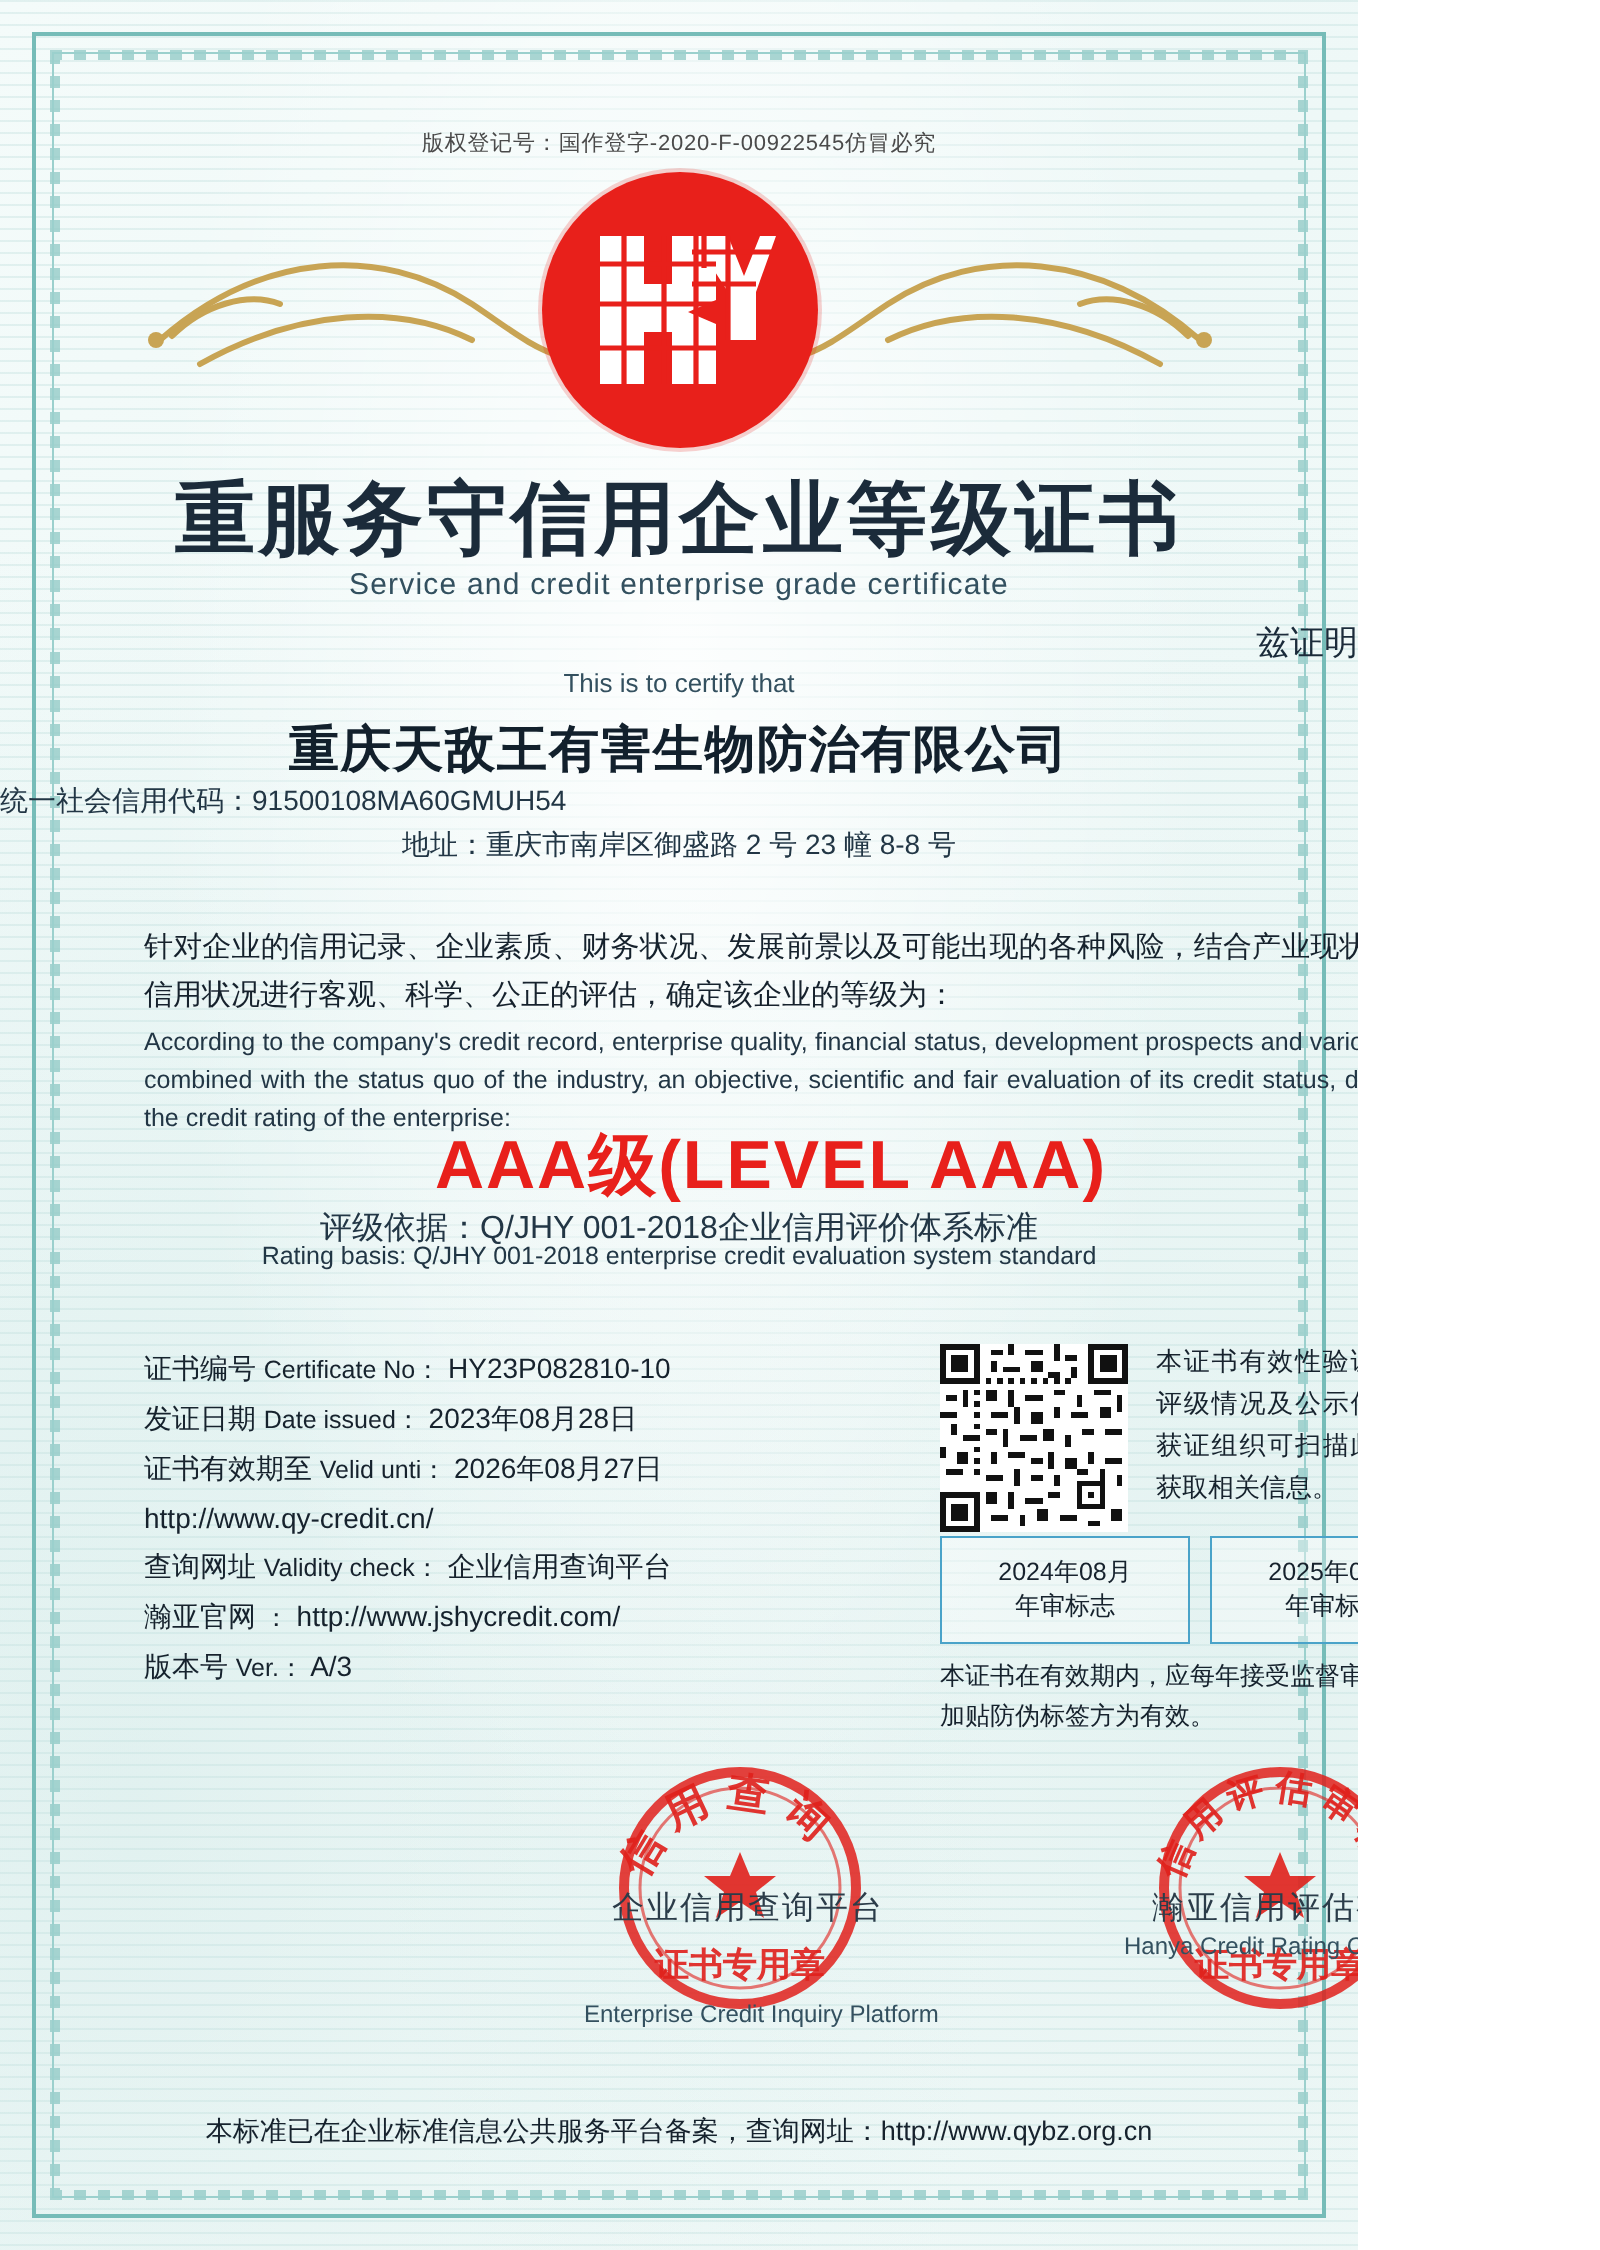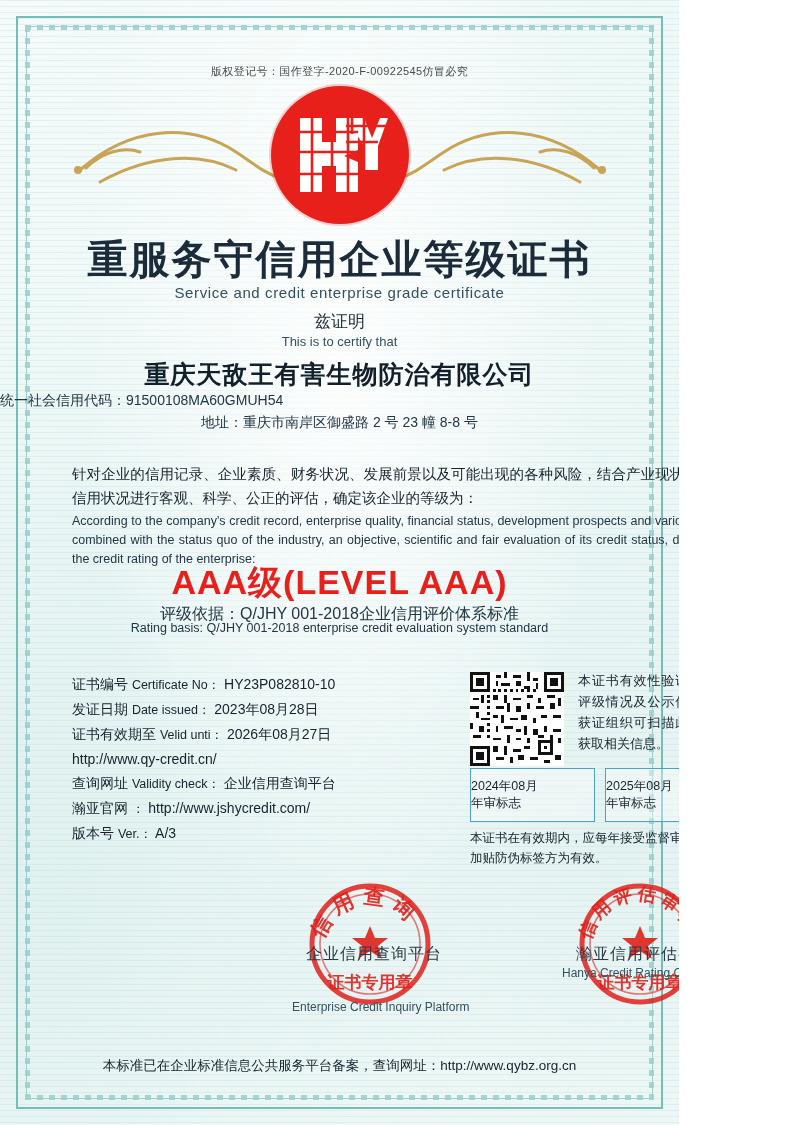--- a/index.html
+++ b/index.html
@@ -120,21 +120,21 @@
     text-align: center;
     font-size: 15px;
     color: #33505f;
     letter-spacing: 0.6px;
   }
 
   .certify-cn {
     position: absolute;
     top: 310px;
     width: 100%;
-    text-align: center;
+    text-align: right;
     font-size: 17px;
     color: #1b2b3a;
   }
   .certify-en {
     position: absolute;
     top: 334px;
     width: 100%;
     text-align: center;
     font-size: 13px;
     color: #33505f;
@@ -190,20 +190,21 @@
 
   .level {
     position: absolute;
     top: 560px;
     width: 100%;
     text-align: center;
     font-size: 34px;
     font-weight: bold;
     color: #e8201b;
     letter-spacing: 1px;
+    padding-left: 46px;
   }
   .basis-cn {
     position: absolute;
     top: 604px;
     width: 100%;
     text-align: center;
     font-size: 16px;
     color: #223645;
   }
   .basis-en {
@@ -255,21 +256,21 @@
     width: 260px;
     display: flex;
     gap: 10px;
   }
   .annual-box {
     width: 125px;
     height: 52px;
     border: 1px solid #4aa3c9;
     display: flex;
     flex-direction: column;
-    align-items: flex-start;
+    align-items: center;
     justify-content: center;
     font-size: 12.5px;
     color: #16222d;
     background: rgba(255,255,255,0.35);
   }
 
   .annual-note {
     position: absolute;
     top: 828px;
     left: 470px;

